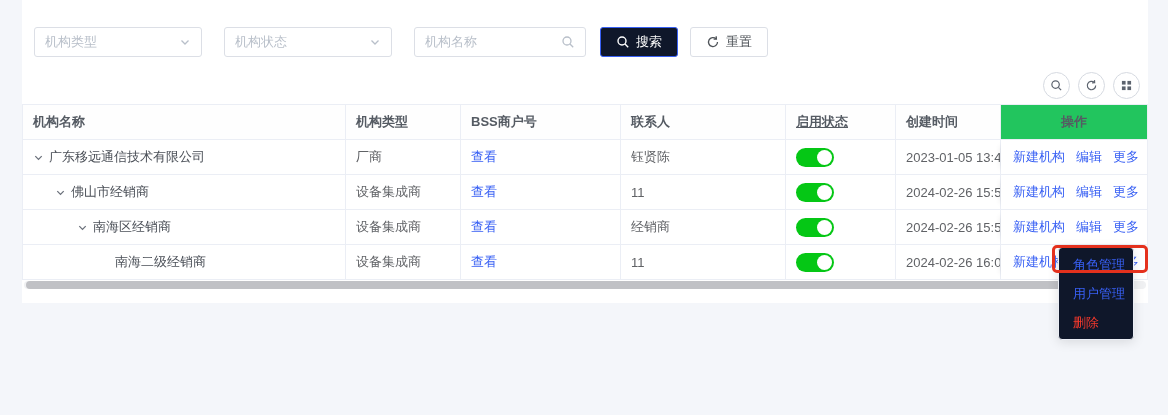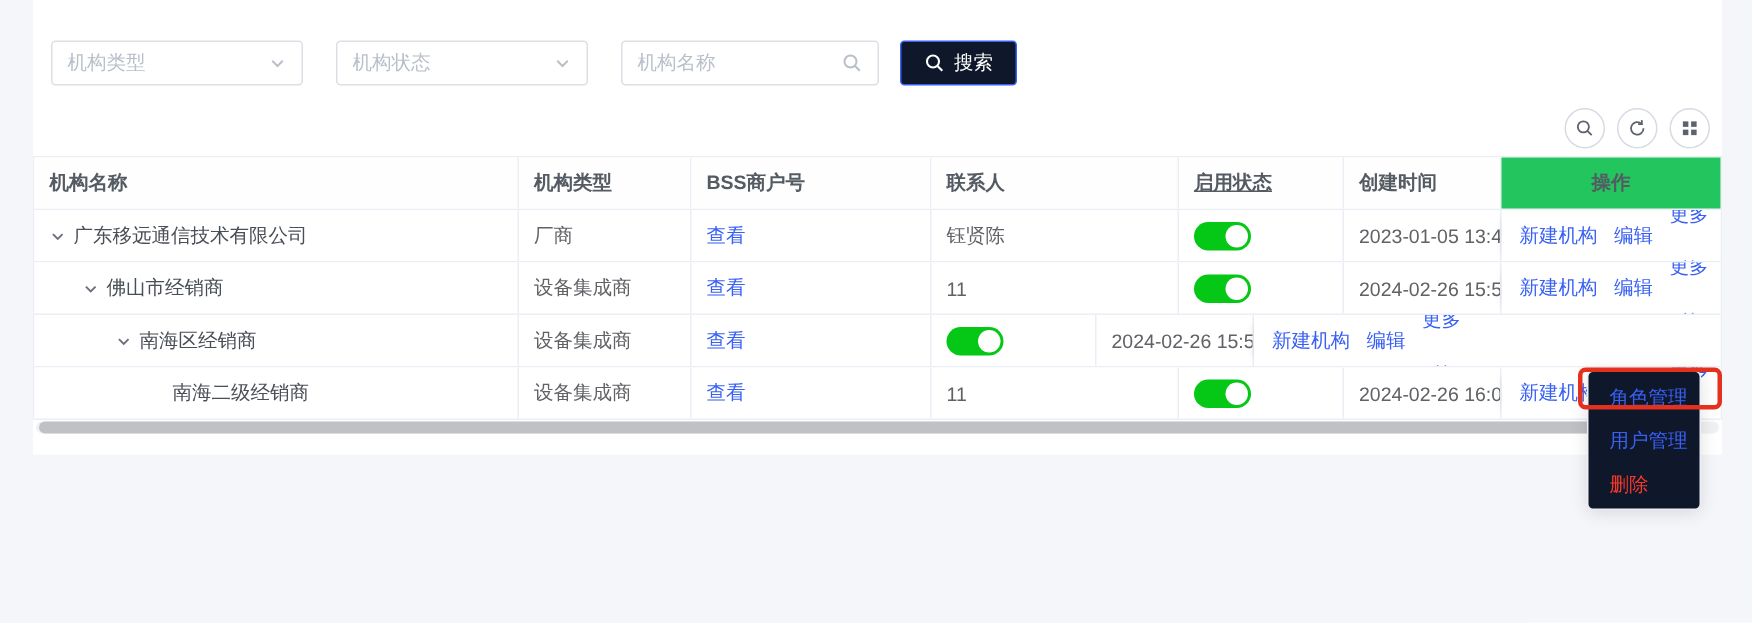--- a/index.html
+++ b/index.html
@@ -48,21 +48,21 @@
   .td:last-child, .th:last-child { border-right:none; }
   .c1{width:323px;} .c2{width:115px;} .c3{width:160px;} .c4{width:165px;}
   .c5{width:110px;text-decoration:underline;} .c6{width:105px;} .c7{width:146px;}
   .th.c7 { justify-content:center; background:#22c55e; }
   .td.c7 { box-shadow:-6px 0 6px -6px rgba(0,0,0,0.10); }
   .name-cell { color:#4a4f57; }
   .tree-arrow { color:#6a707a; margin-right:5px; display:inline-flex; cursor:pointer; }
   .tree-pad { display:inline-block; }
   .link { color:#3860f4; cursor:pointer; text-decoration:none; }
   .ops { display:flex; gap:11px; align-items:center; width:100%; justify-content:flex-start; padding-left:2px; }
-  .more { display:inline-flex; align-items:center; gap:18px;flex-direction:column; }
+  .more { display:inline-flex; align-items:center; gap:18px; }
   .toggle {
     width:38px; height:19px; border-radius:10px; background:#05c715; position:relative; cursor:pointer;
   }
   .toggle::after {
     content:""; position:absolute; right:2px; top:2px; width:15px; height:15px;
     border-radius:50%; background:#fff;
   }
   
   .hscroll { position:absolute; left:2px; top:281px; width:1122px; height:8px; background:#f0f1f3; border-radius:4px; }
   .hscroll-thumb { position:absolute; left:2px; top:0; width:1072px; height:8px; background:#c0c1c5; border-radius:4px; cursor:pointer; }
@@ -112,20 +112,29 @@
       </span>
     </div>
     <div class="btn btn-primary">
       <span class="icon">
         <svg width="14" height="14" viewBox="0 0 14 14">
             <circle cx="6" cy="6" r="4" fill="none" stroke="#fff" stroke-width="1.4"></circle>
             <line x1="9" y1="9" x2="12.2" y2="12.2" stroke="#fff" stroke-width="1.4"></line>
           </svg>
       </span>
       <span>搜索</span>
+    </div>
+    <div class="btn btn-plain">
+      <span class="icon">
+        <svg width="14" height="14" viewBox="0 0 14 14">
+            <path d="M11.5 7a4.5 4.5 0 1 1-1.4-3.2" fill="none" stroke="#4e5358" stroke-width="1.3"></path>
+            <polyline points="10.2,1.2 10.4,4 7.6,4.1" fill="none" stroke="#4e5358" stroke-width="1.3"></polyline>
+          </svg>
+      </span>
+      <span>重置</span>
     </div>
   </div>
 
   <div class="tb-icons">
     <div class="circle-btn">
       <span class="icon">
         <svg width="13" height="13" viewBox="0 0 14 14">
             <circle cx="6" cy="6" r="4" fill="none" stroke="currentColor" stroke-width="1.3"></circle>
             <line x1="9" y1="9" x2="12" y2="12" stroke="currentColor" stroke-width="1.3"></line>
           </svg>
@@ -239,20 +248,21 @@
         <svg width="11" height="11" viewBox="0 0 12 12">
                 <polyline points="2.5,4.5 6,8 9.5,4.5" fill="none" stroke="currentColor" stroke-width="1.4"></polyline>
               </svg>
       </span>
       <span class="org-name">南海区经销商</span>
     </div>
     <div class="td c2">设备集成商</div>
     <div class="td c3">
             <span class="link">查看</span>
           </div>
+    <div class="td c4">经销商</div>
     <div class="td c5">
             <span class="toggle"></span>
           </div>
     <div class="td c6">2024-02-26 15:59</div>
     <div class="td c7">
       <span class="ops">
         <span class="link">新建机构</span>
         <span class="link">编辑</span>
         <span class="link more">
           <span>更多</span>

